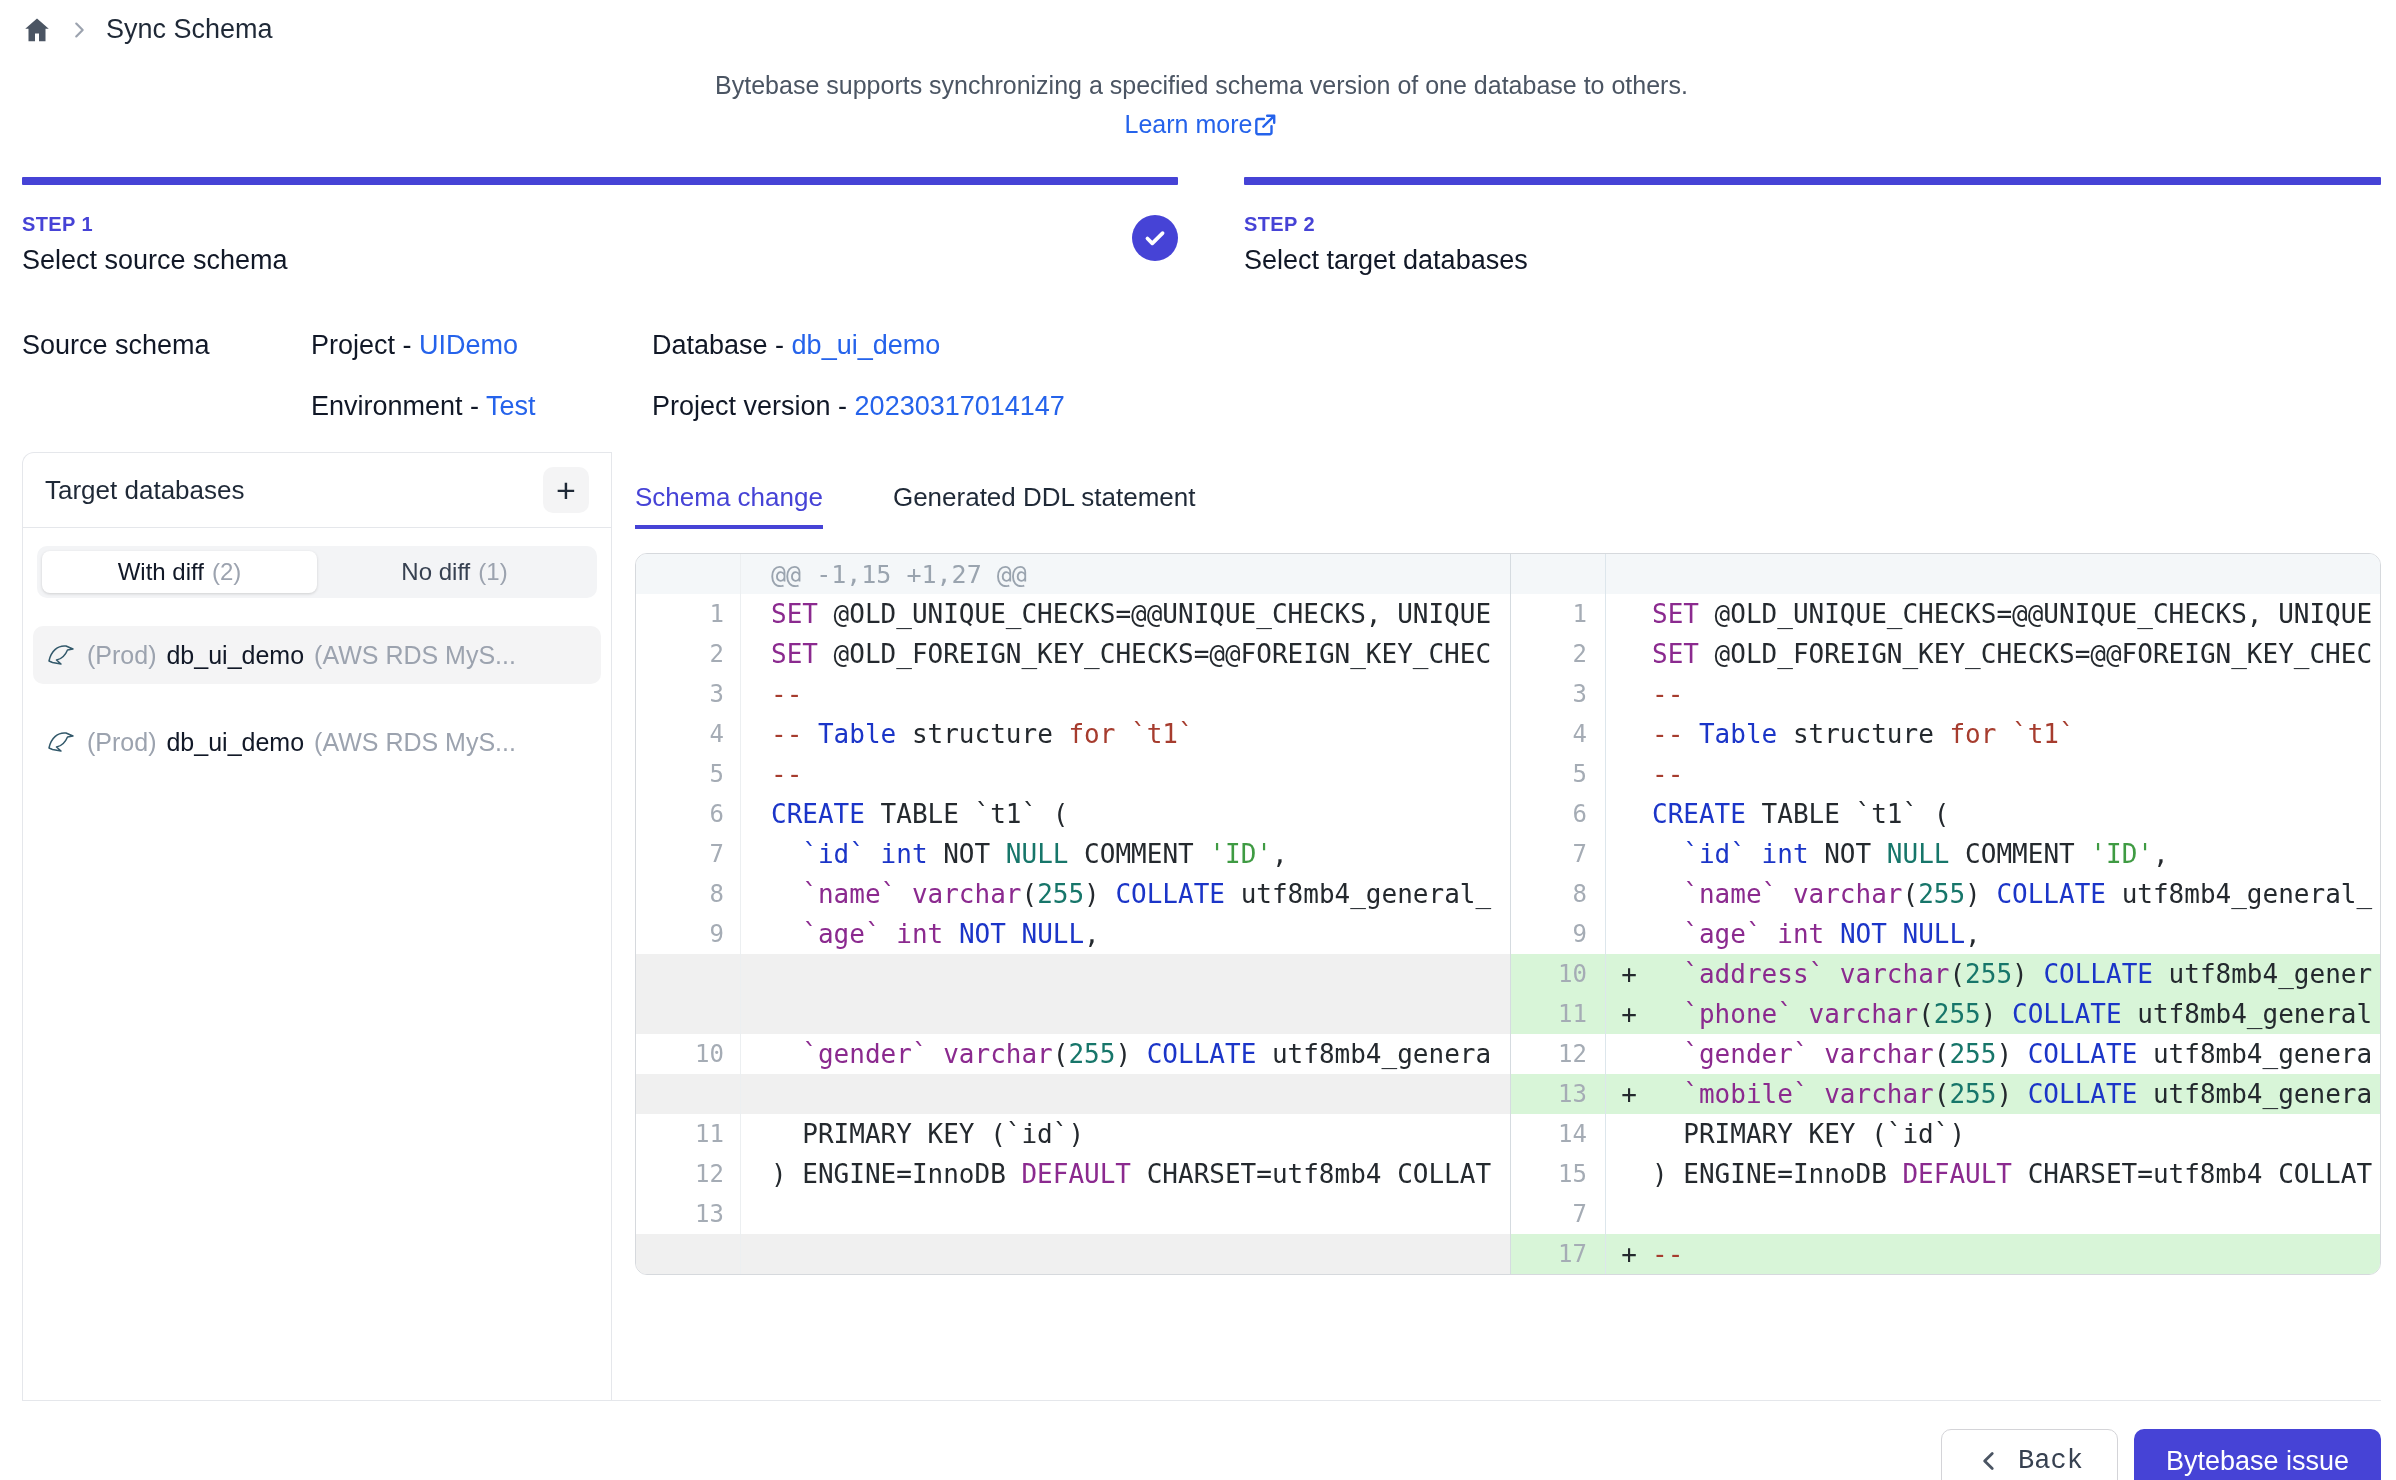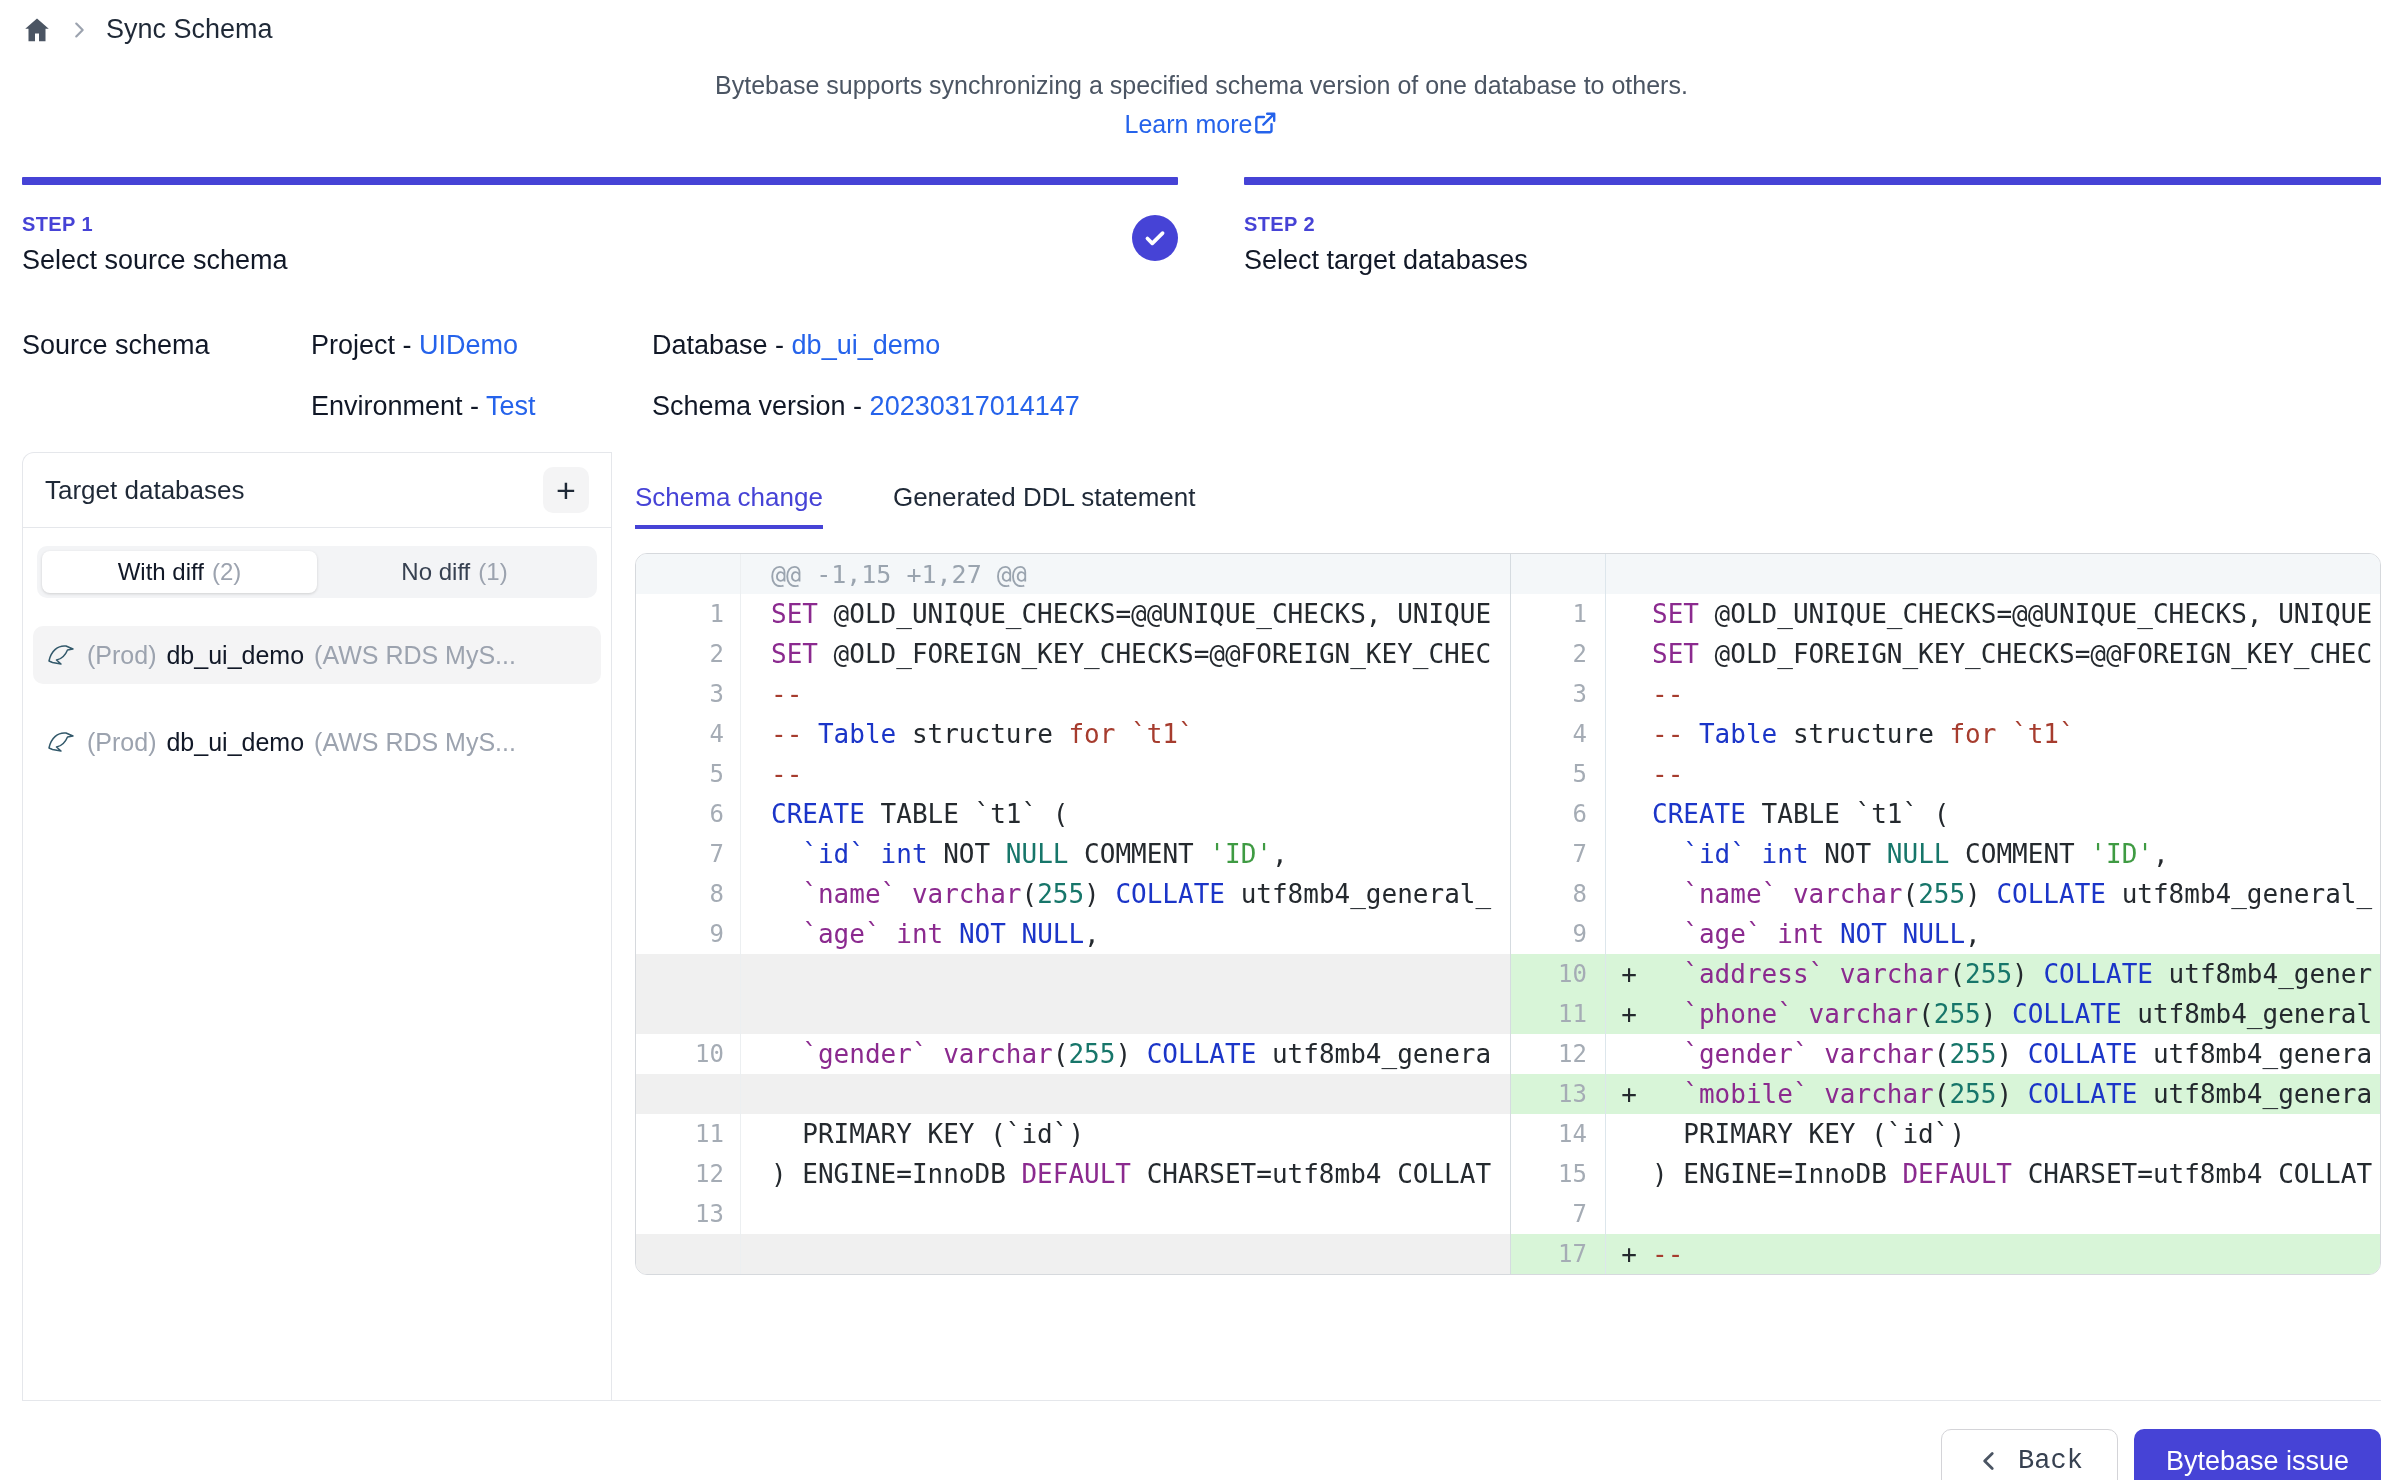--- a/index.html
+++ b/index.html
@@ -6,21 +6,21 @@
   html,body { width:2396px; height:1480px; background:#ffffff; overflow:hidden;
               font-family:"Liberation Sans", sans-serif; color:#111827; }
   .page { width:100%; height:100%; padding:0 15px 0 22px; }
 
   
   .breadcrumb { margin-top:14px; display:flex; align-items:center; gap:16px; }
   .breadcrumb .title { font-size:27px; font-weight:500; color:#1f2937; }
 
   
   .intro { margin-top:26px; font-size:25px; color:#4b5563; display:flex; align-items:center; gap:10px;flex-direction:column; }
-  .intro a { color:#2563eb; text-decoration:none; display:inline-flex; gap:0; cursor:pointer; }
+  .intro a { color:#2563eb; text-decoration:none; display:inline-flex; align-items:center; gap:0; cursor:pointer; }
 
   
   .bars { margin-top:38px; display:flex; gap:66px; }
   .bar { height:8px; background:#4643d6; border-radius:1px; }
   .bar.b1 { width:1156px; }
   .bar.b2 { flex:1; }
 
   .steps { margin-top:28px; display:flex; gap:66px; }
   .step1 { width:1156px; display:flex; justify-content:space-between; align-items:flex-start; }
   .step2 { flex:1; }
@@ -163,21 +163,21 @@
     <div>
       <span>Database -</span>
       <a>db_ui_demo</a>
     </div>
     <div></div>
     <div>
       <span>Environment -</span>
       <a>Test</a>
     </div>
     <div>
-      <span>Schema version -</span>
+      <span>Project version -</span>
       <a>20230317014147</a>
     </div>
   </div>
 
   <div class="main">
 
     <div class="left-panel">
       <div class="panel-head">
         <span class="panel-title">Target databases</span>
         <button class="add-btn">+</button>

